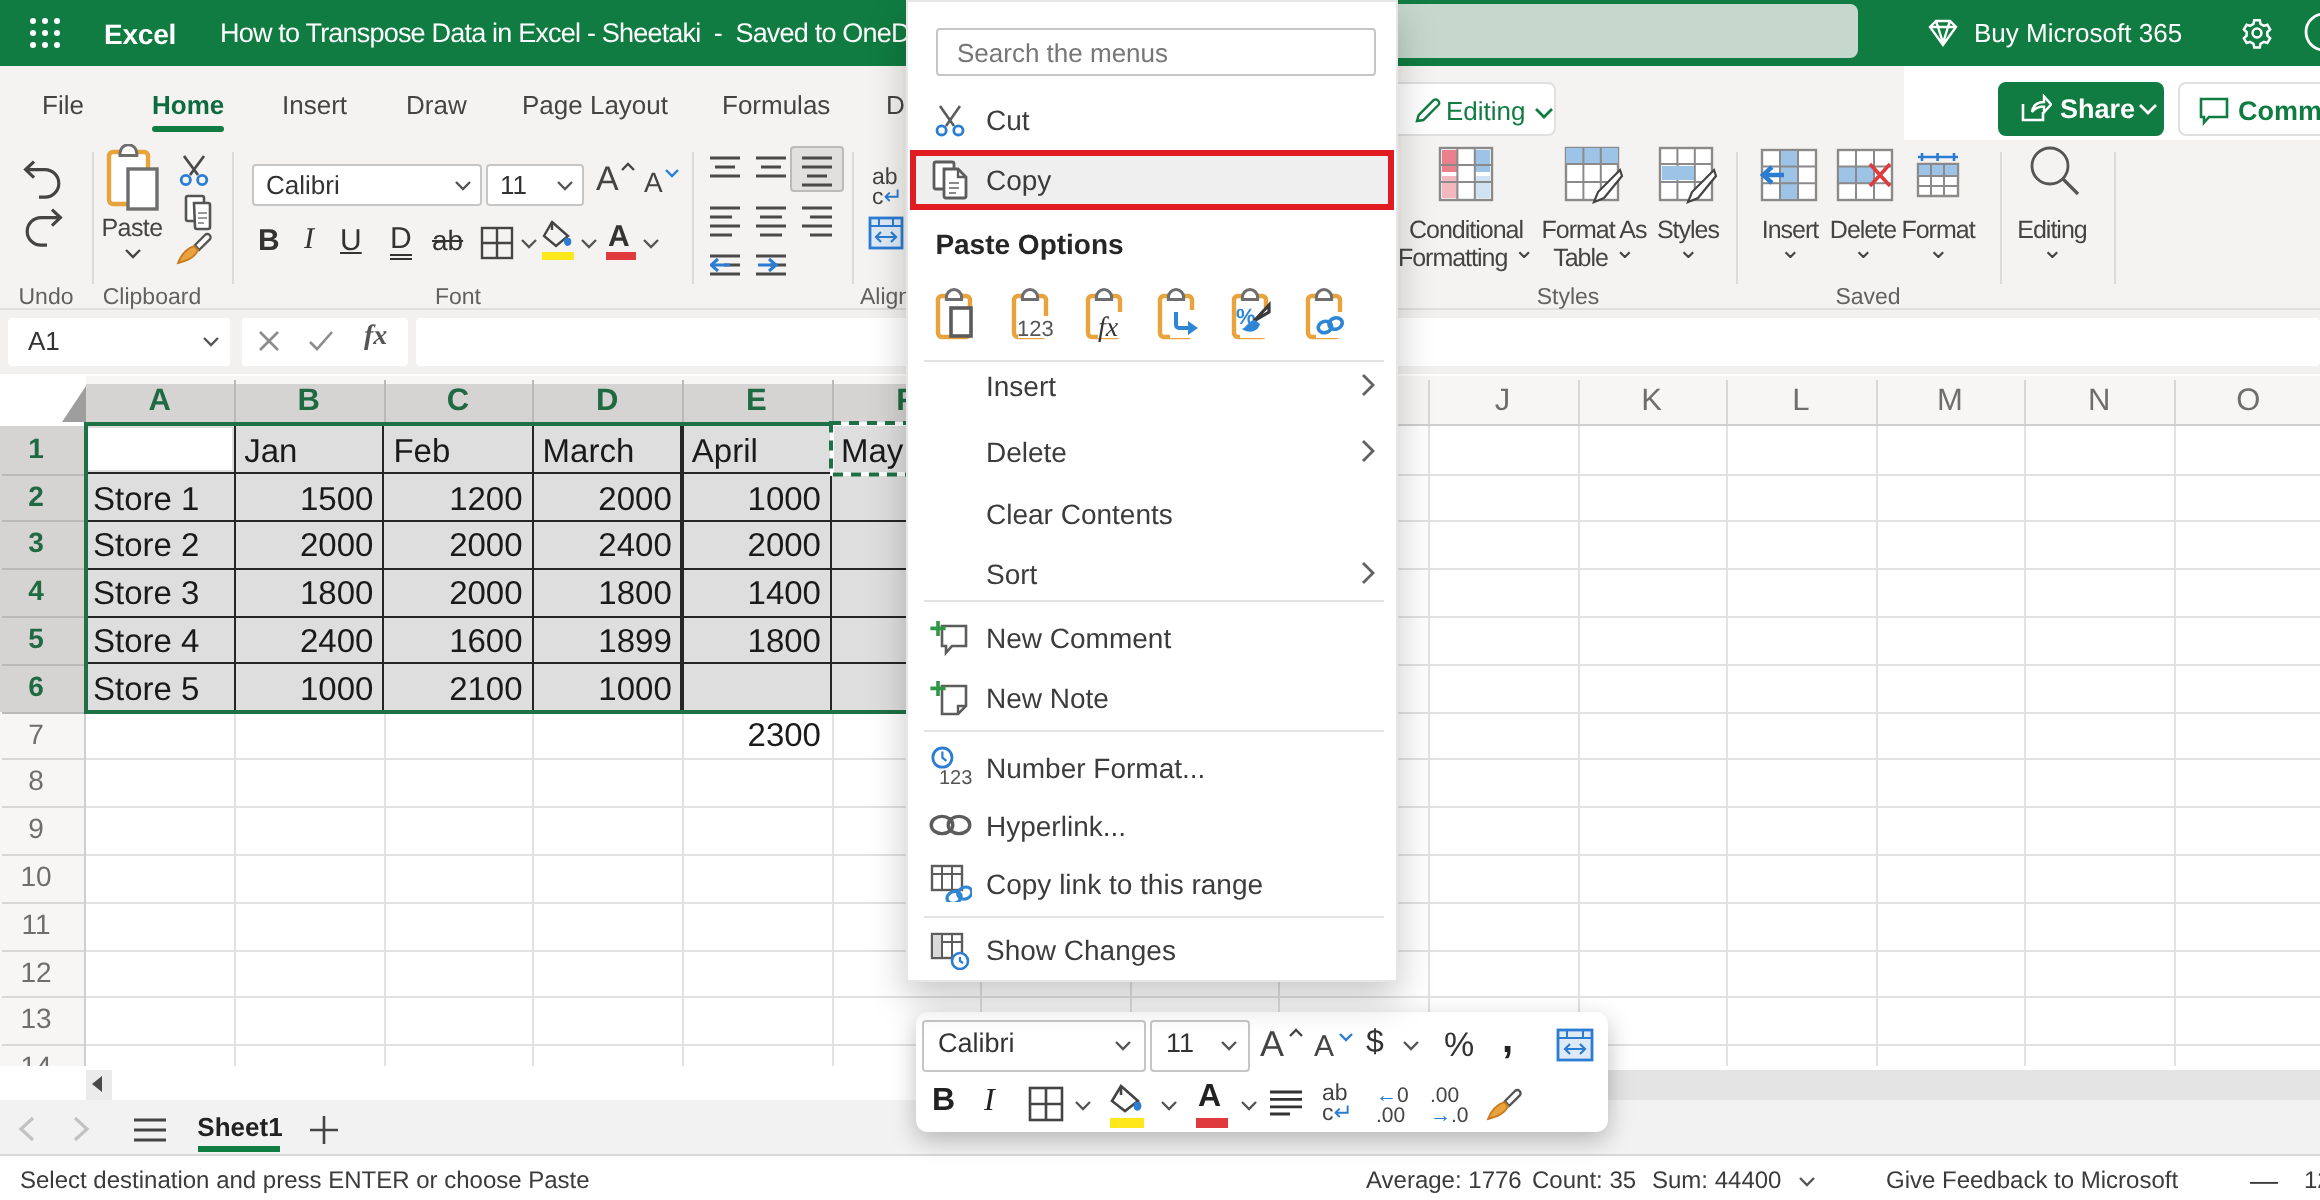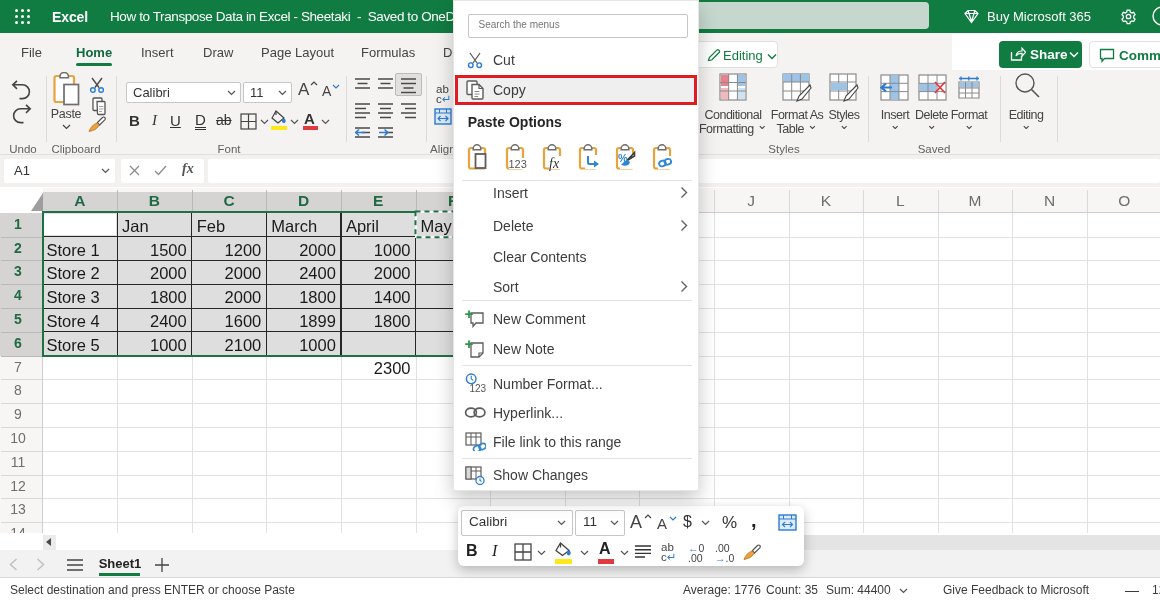--- a/index.html
+++ b/index.html
@@ -553,21 +553,21 @@
 <div class="abs" style="left:203px;top:37px;font-size:11.5px;color:#444;line-height:9.5px;">ab<br>c<span style="color:#2B7CD3;">↵</span></div>
 <div class="abs" style="left:230px;top:37px;font-size:10.5px;color:#444;line-height:10px;"><span style="color:#2B7CD3;">←</span>0<br>.00</div>
 <div class="abs" style="left:257px;top:37px;font-size:10.5px;color:#444;line-height:10px;">.00<br><span style="color:#2B7CD3;">→</span>.0</div>
 <svg class="abs" style="left:285px;top:38px" width="18" height="18" viewBox="0 0 18 18">
       <path d="M9.5 6.5 L14.5 1.5 a1.6 1.6 0 0 1 2.3 2.3 L11.5 9 Z" fill="#fff" stroke="#555" stroke-width="1.2"></path>
       <path d="M9 7 L11 9 C9.5 13 5.5 14.5 1 15.5 C2.5 11.5 5 8.5 9 7 Z" fill="#E8A33D" stroke="#C87820" stroke-width="0.9"></path>
     </svg>
 </div>
 <div class="abs" id="cmenu">
   <div class="abs" style="left:13.5px;top:13.3px;width:220px;height:24px;border:1px solid #C6C6C6;border-radius:2px;background:#fff;">
-    <span class="abs" style="left:10px;top:3.5px;font-size:10px;color:#767676;text-align:right;">Search the menus</span>
+    <span class="abs" style="left:10px;top:3.5px;font-size:13px;color:#767676;text-align:right;">Search the menus</span>
   </div>
 
   <svg class="abs" style="left:13px;top:51px" width="16" height="17" viewBox="0 0 16 17">
       <path d="M13 1 L6 11 M3 1 L10 11" stroke="#5C5C5C" stroke-width="1.3" fill="none"></path>
       <circle cx="3.8" cy="13.2" r="2.3" fill="none" stroke="#2B7CD3" stroke-width="1.4"></circle>
       <circle cx="12.2" cy="13.2" r="2.3" fill="none" stroke="#2B7CD3" stroke-width="1.4"></circle>
     </svg>
   <div class="mi" style="top:45px;">
       <span class="txt">Cut</span>
     </div>
@@ -688,21 +688,21 @@
 
   <svg class="abs" style="left:11px;top:431px" width="21" height="19" viewBox="0 0 21 19">
       <rect x="1" y="1" width="15" height="12" fill="#fff" stroke="#5C5C5C" stroke-width="1.2"></rect>
       <path d="M1 5 h15 M6 1 v12 M11 1 v12" stroke="#5C5C5C" stroke-width="1"></path>
       <g fill="none" stroke="#2E86D4" stroke-width="1.6" transform="rotate(-22 15 15.5)">
         <ellipse cx="11.8" cy="15.5" rx="3.6" ry="2.9"></ellipse>
         <ellipse cx="17.6" cy="15.5" rx="3.6" ry="2.9"></ellipse>
       </g>
     </svg>
   <div class="mi" style="top:426.5px;">
-      <span class="txt">File link to this range</span>
+      <span class="txt">Copy link to this range</span>
     </div>
   <div class="msep" style="top:456.6px;"></div>
 
   <svg class="abs" style="left:11px;top:465px" width="21" height="19" viewBox="0 0 21 19">
       <rect x="1" y="1" width="15" height="12" fill="#fff" stroke="#5C5C5C" stroke-width="1.2"></rect>
       <path d="M1 5 h15 M6 1 v12 M11 1 v12" stroke="#5C5C5C" stroke-width="1"></path>
       <rect x="1" y="1" width="5" height="12" fill="#D9D9D9" stroke="#5C5C5C" stroke-width="1"></rect>
       <circle cx="15" cy="14.5" r="4" fill="#fff" stroke="#2B7CD3" stroke-width="1.3"></circle>
       <path d="M15 12.5 v2 l1.5 1" fill="none" stroke="#2B7CD3" stroke-width="1.1"></path>
     </svg>

